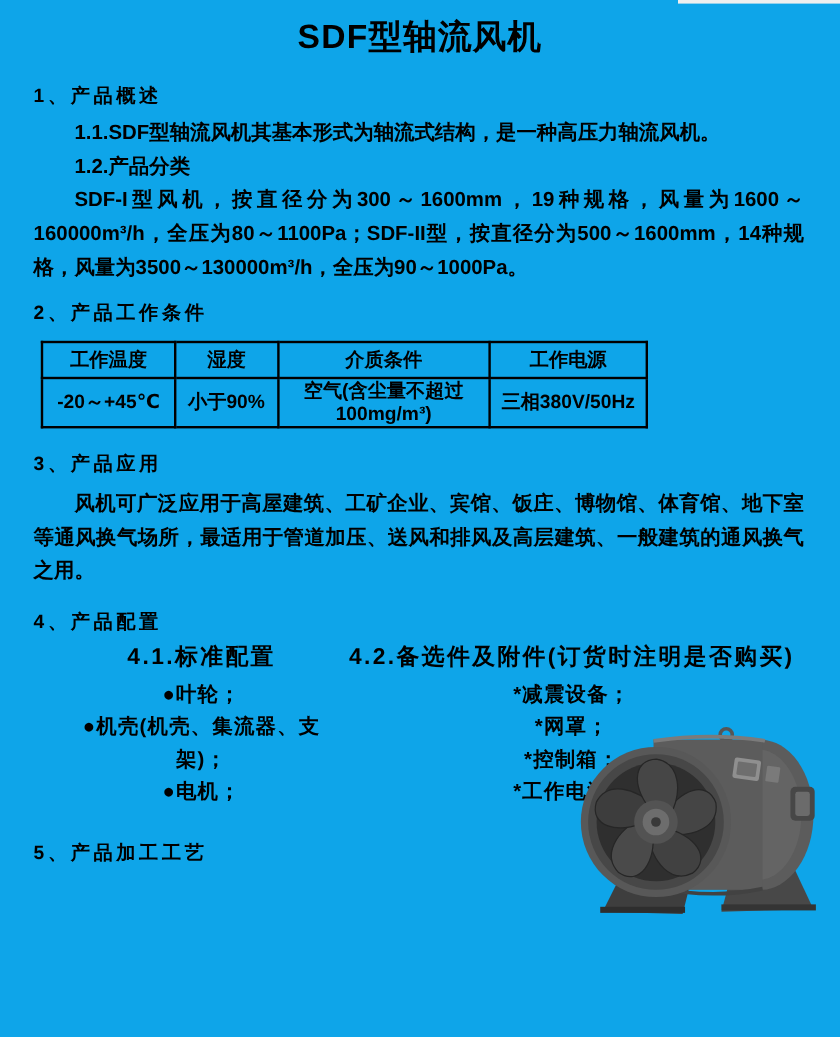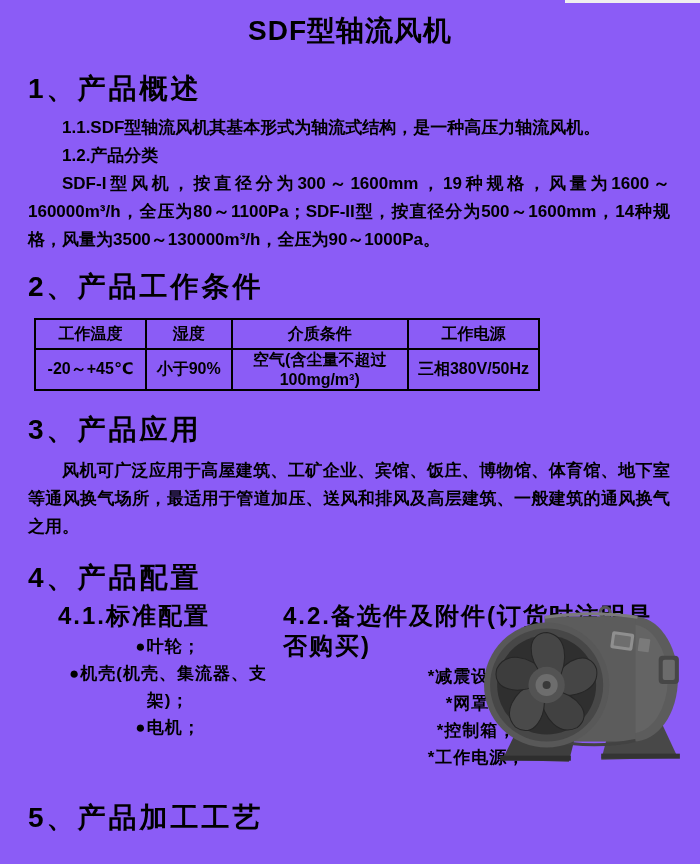--- a/index.html
+++ b/index.html
@@ -5,36 +5,36 @@
   * { margin:0; padding:0; box-sizing:border-box; }
   html,body { width:700px; background:#fff; }
   body {
     font-family:"Liberation Sans","DejaVu Sans",sans-serif;
     color:#000;
     -webkit-font-smoothing:antialiased;
   }
   .page {
     position:relative;
     width:700px; height:864px;
-    background:#8b5cf6;
+    background:#0ea5e9;
     overflow:hidden;
   }
   .scan-artifact {
     position:absolute; top:0; left:565px; width:135px; height:3px;
     background:#efefef;
   }
   .doc-title {
     padding-top:12px;
     text-align:center;
     font-size:28px; font-weight:bold;
     letter-spacing:1px;
   }
   .content { padding:0 30px 0 28px; }
   .sec-heading {
-    font-size:28px; font-weight:bold;
+    font-size:16px; font-weight:bold;
     letter-spacing:3px;
   }
   .sec1-heading { margin-top:20px; margin-bottom:6px; }
   .body-text {
     font-size:17px; font-weight:600;
     line-height:28px;
     text-align:justify;
   }
   .indent { text-indent:2em; }
   .sec2-heading { margin-top:14px; margin-bottom:12px; }
@@ -55,23 +55,24 @@
   .col-temp  { width:22%; }
   .col-humid { width:17%; }
   .col-media { width:35%; }
   .col-power { width:26%; }
   .sec3-heading { margin-top:20px; margin-bottom:8px; }
   .sec4-heading { margin-top:18px; margin-bottom:4px; }
   .config-cols { display:flex; align-items:flex-start; }
   .config-left { width:250px; padding-left:30px; flex:none; }
   .config-right { flex:1; padding-left:5px; }
   .sub-heading {
-    font-size:24px; font-weight:bold;
+    font-size:19px; font-weight:bold;
     letter-spacing:2px;
     line-height:30px;
+    text-align:center;
   }
   .config-list { list-style:none; margin-top:2px; }
   .config-list li {
     font-size:17px; font-weight:600;
     line-height:27px;
     letter-spacing:1px;
     text-align:center;
   }
   .fan-figure {
     position:absolute;

